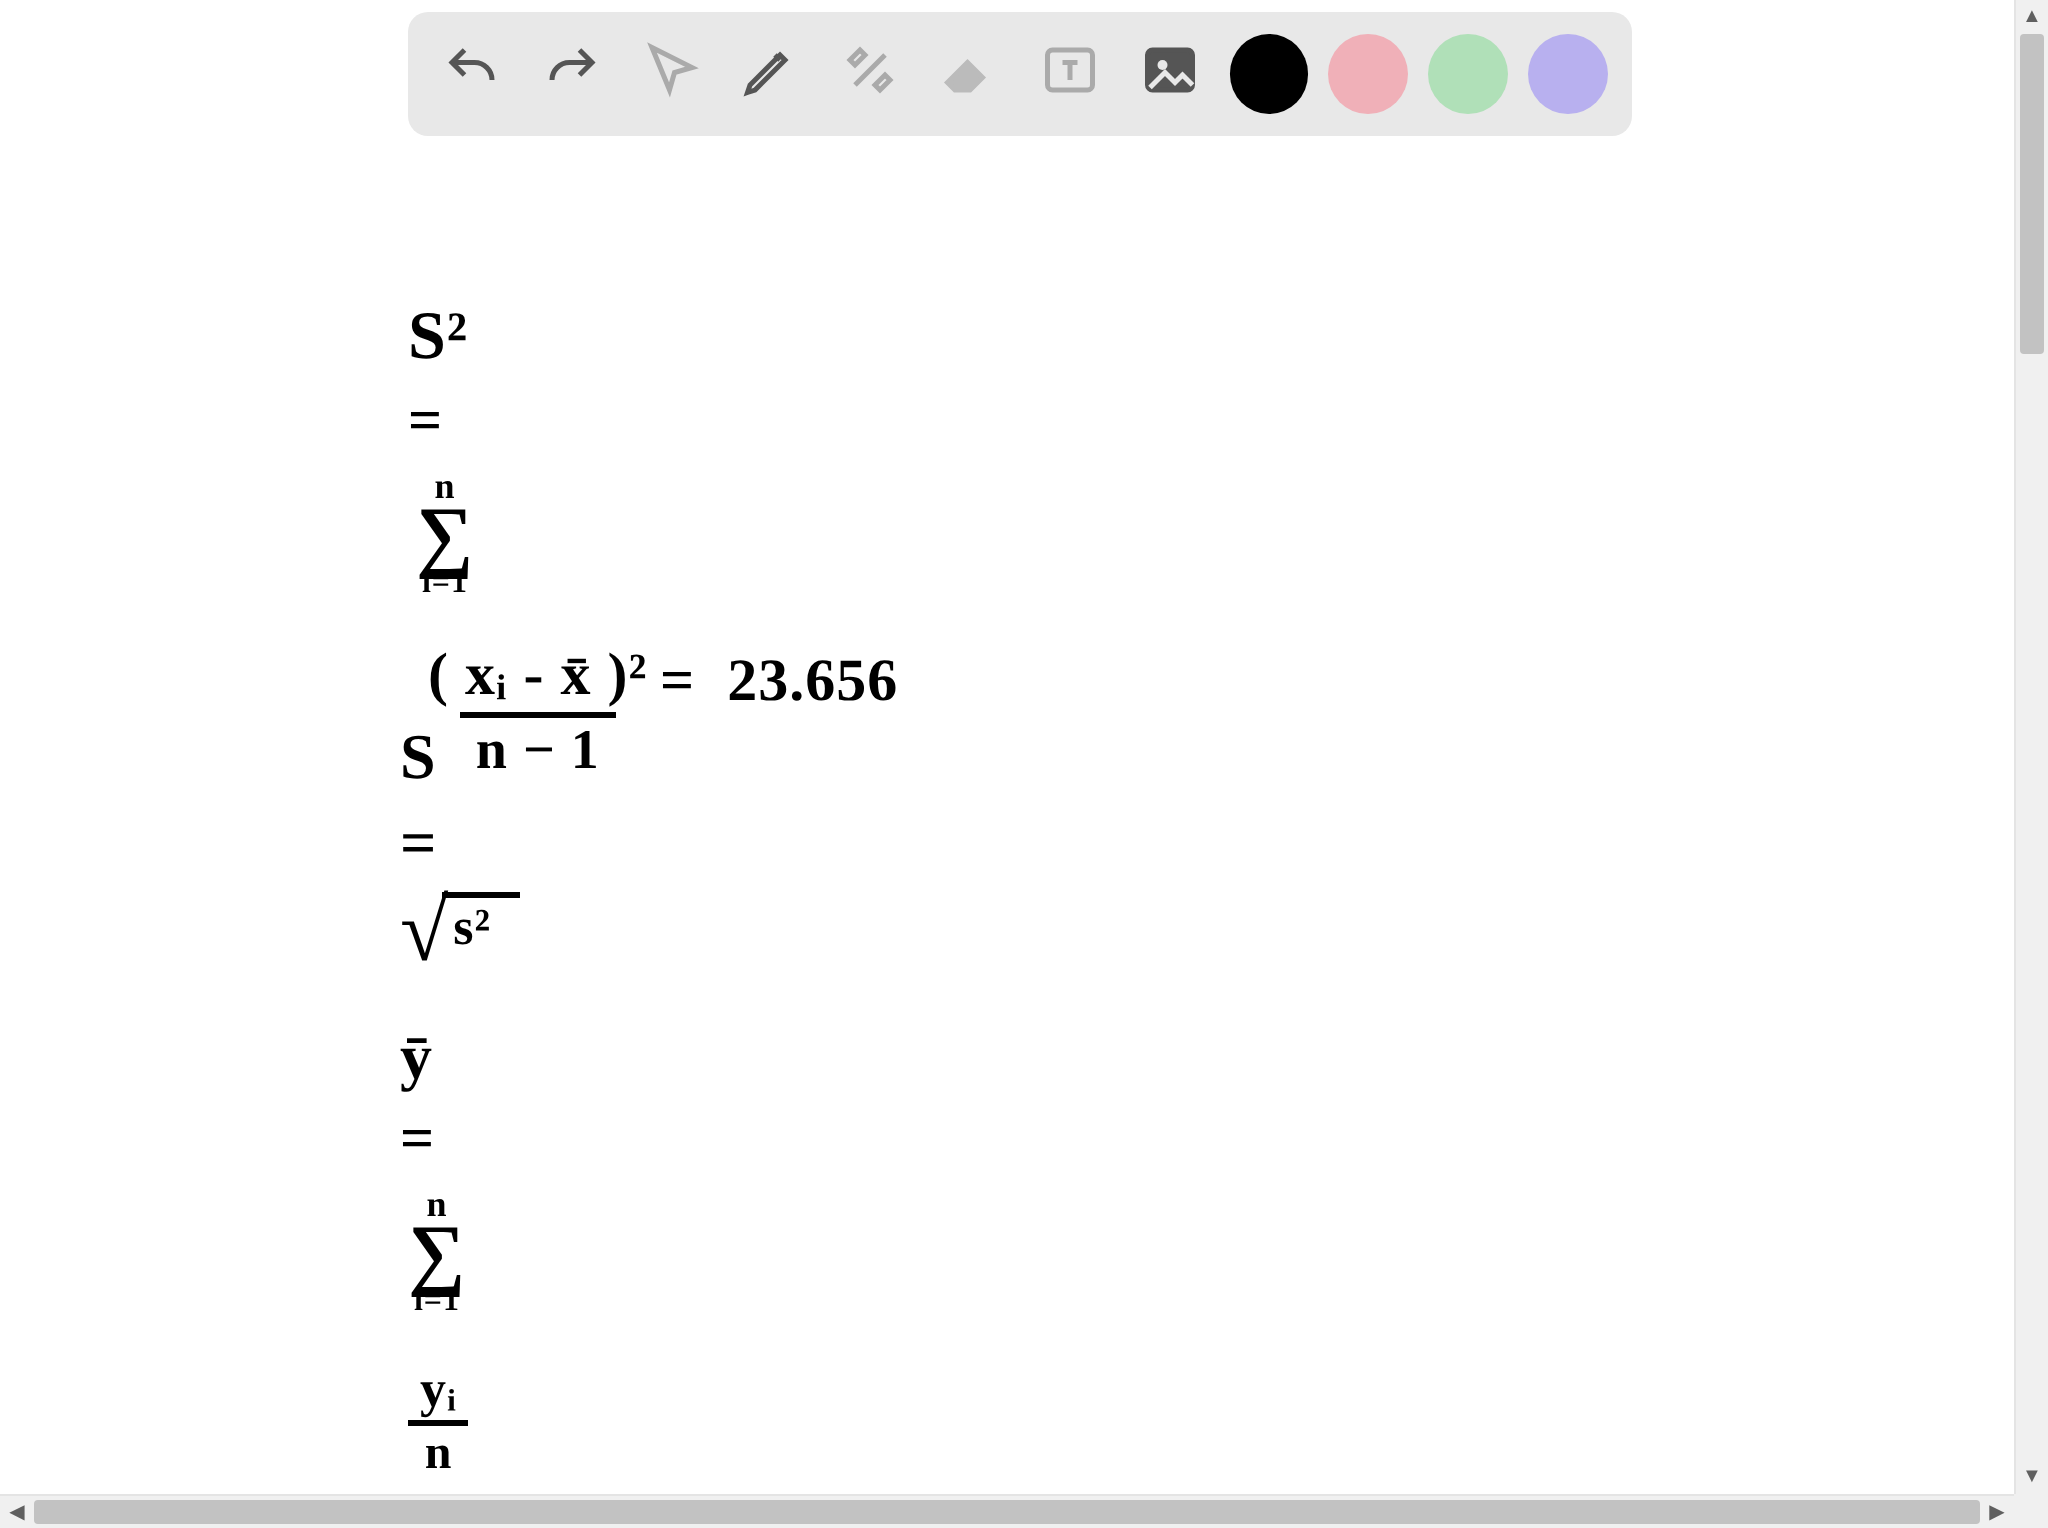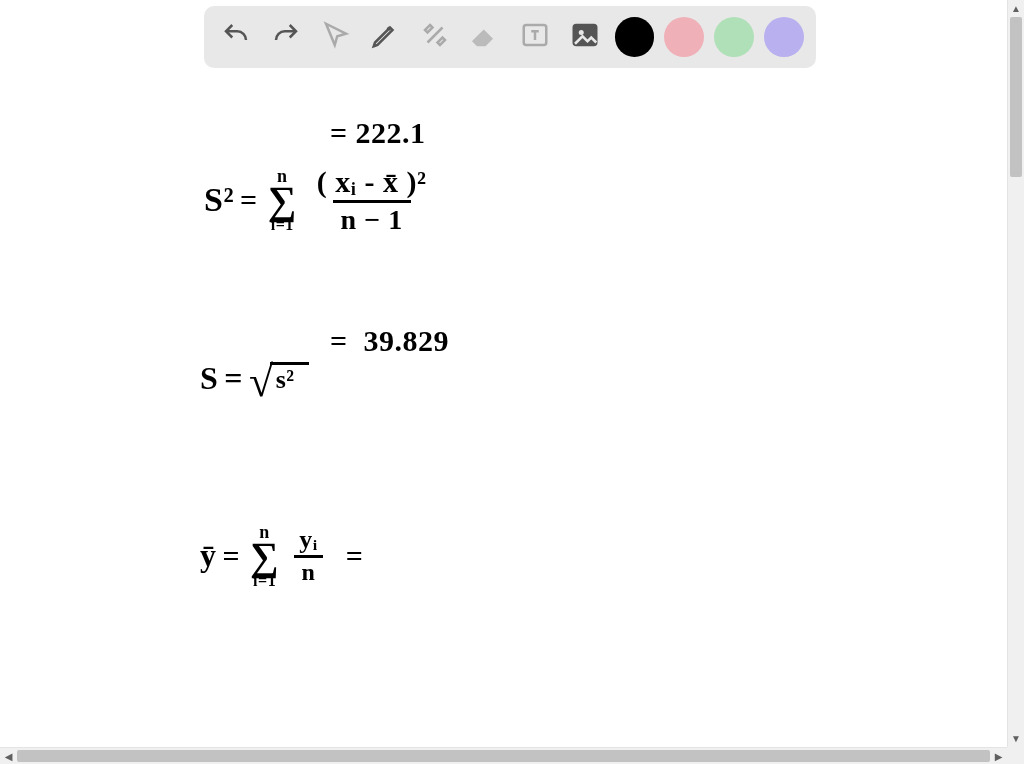--- a/index.html
+++ b/index.html
@@ -116,22 +116,23 @@
   .handwrite {
     position: absolute;
     font-family: "Comic Sans MS", "Segoe Script", cursive;
     font-weight: 700;
     color: #000;
     white-space: pre;
     letter-spacing: 0.5px;
   }
   .mathline {
     display: flex;
-    align-items: center;
+    align-items: flex-start;
     gap: 6px;
+    flex-direction: column;
   }
   .sum {
     display:inline-flex; flex-direction:column; align-items:center;
     line-height:1; margin:0 4px;
   }
   .sum .top { font-size:18px; }
   .sum .sigma { font-size:40px; line-height:0.8; }
   .sum .bot { font-size:16px; }
   .frac {
     display:inline-flex; flex-direction:column; align-items:center;
@@ -216,40 +217,37 @@
       </span>
     </div>
     <div class="color-swatch color-black"></div>
     <div class="color-swatch color-pink"></div>
     <div class="color-swatch color-green"></div>
     <div class="color-swatch color-violet"></div>
   </div>
 
   <div class="canvas">
 
-    <div class="handwrite" style="top:82px; left:282px; font-size:30px;">
-      <span>=</span> <span>222.1</span>
-    </div>
 
     <div class="handwrite mathline" style="top:150px; left:204px; font-size:30px;">
       <span style="font-size:34px;"><span>S²</span></span>
       <span>=</span>
       <span class="sum">
         <span class="top">n</span>
         <span class="sigma">∑</span>
         <span class="bot">i=1</span>
       </span>
       <span class="frac">
         <span class="num" style="font-size:30px;">( xᵢ - x̄ )²</span>
         <span class="den" style="font-size:28px;">n − 1</span>
       </span>
     </div>
 
     <div class="handwrite" style="top:290px; left:282px; font-size:30px;">
-      <span>=</span>&nbsp;&nbsp;<span>39.829</span>
+      <span>=</span>&nbsp;&nbsp;<span>23.656</span>
     </div>
 
     <div class="handwrite mathline" style="top:360px; left:200px; font-size:32px;">
       <span>S</span>
       <span>=</span>
       <span class="sqrt">
         <span class="radical">√</span>
         <span class="radicand">s²</span>
       </span>
     </div>

